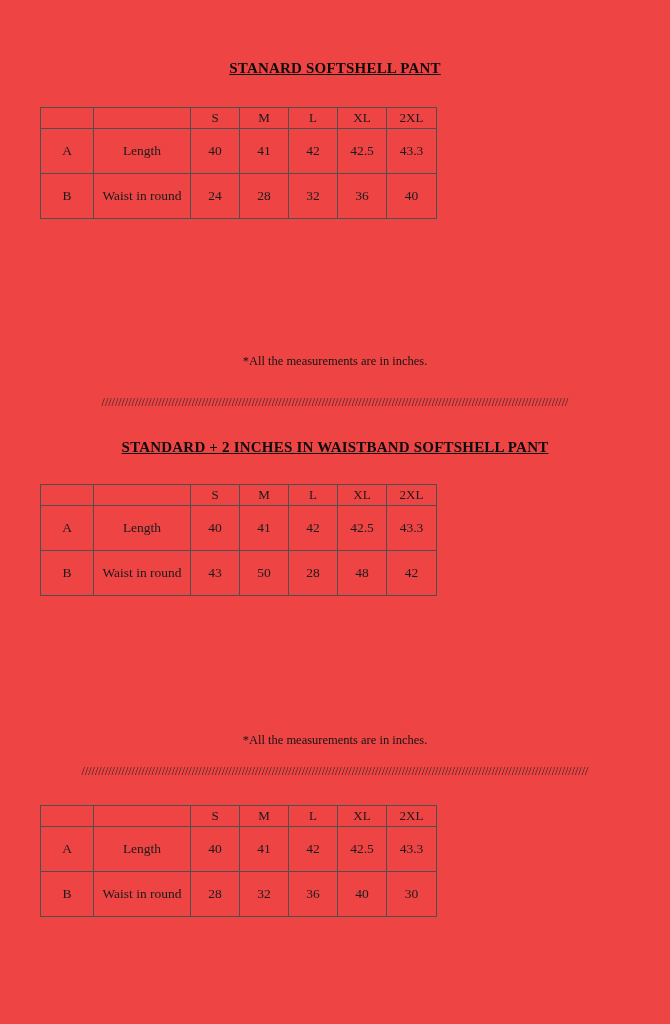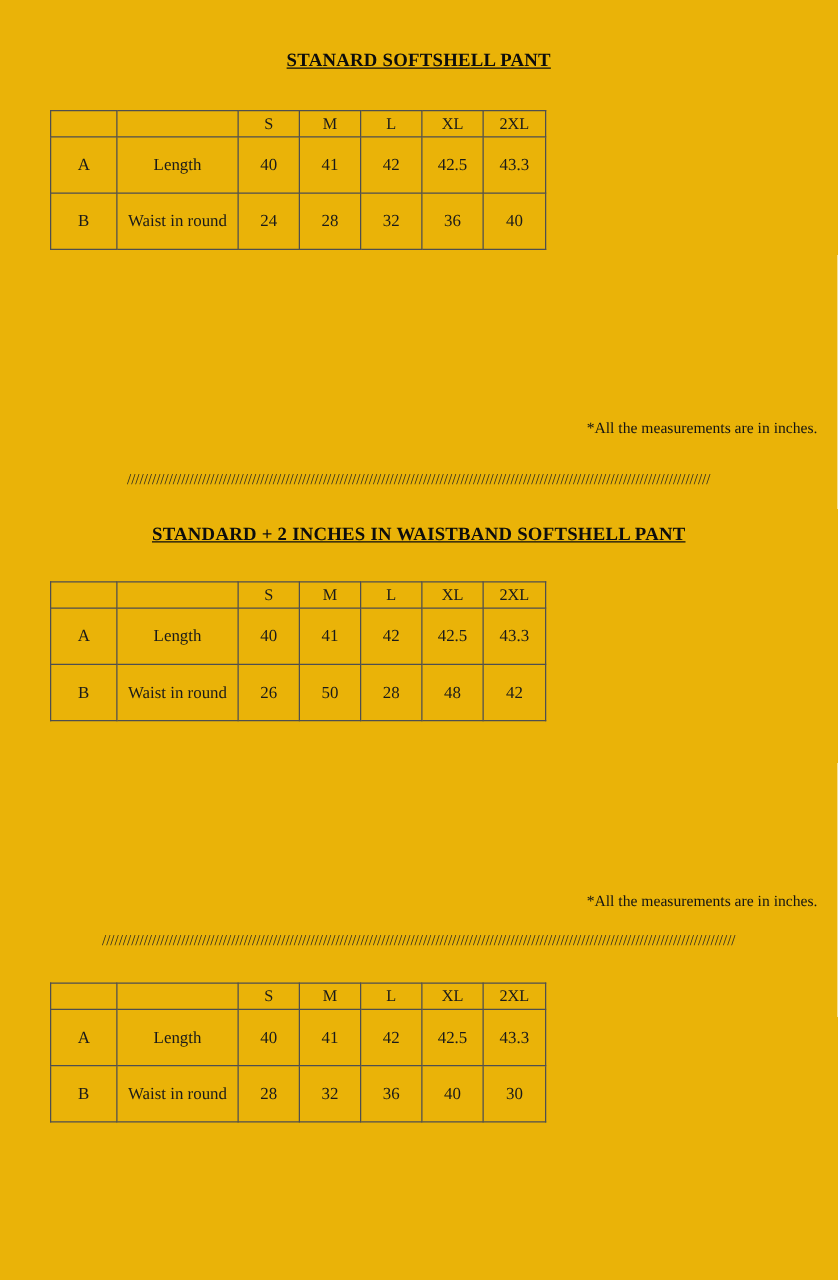--- a/index.html
+++ b/index.html
@@ -5,23 +5,23 @@
   * { box-sizing: border-box; }
   html, body { margin: 0; padding: 0; background: #ffffff; }
   body {
     width: 670px; height: 1024px;
     font-family: "Liberation Serif", serif;
     color: #111111;
   }
   .page {
     position: relative;
     width: 670px; height: 1024px;
-    padding-top: 41px;
+    padding-top: 60px;
     overflow: hidden;
-    background: #eab308;
+    background: #ef4444;
   }
   .title {
     margin: 0;
     text-align: center;
     font-size: 15px;
     line-height: 17px;
     font-weight: bold;
     text-decoration: underline;
     letter-spacing: 0.2px;
     color: #0d0d0d;
@@ -38,21 +38,21 @@
     vertical-align: middle;
     padding: 0;
     font-weight: normal;
     color: #1a1a1a;
     overflow: hidden;
   }
   .size-table thead th { height: 21px; font-size: 13px; }
   .size-table tbody td { height: 45px; font-size: 13.5px; }
   .note {
     margin: 16px;
-    text-align: right;
+    text-align: center;
     font-size: 12.5px;
     line-height: 15px;
     color: #141414;
     font-family: Liberation Serif, serif;
   }
   .divider {
     margin: 0;
     width: 670px;
     text-align: center;
     font-size: 12px;
@@ -155,21 +155,21 @@
           <td>Length</td>
           <td>40</td>
           <td>41</td>
           <td>42</td>
           <td>42.5</td>
           <td>43.3</td>
         </tr>
         <tr>
           <td>B</td>
           <td>Waist in round</td>
-          <td>26</td>
+          <td>43</td>
           <td>50</td>
           <td>28</td>
           <td>48</td>
           <td>42</td>
         </tr>
       </tbody>
     </table>
     <p class="note">*All the measurements are in inches.</p>
     <div class="divider">////////////////////////////////////////////////////////////////////////////////////////////////////////////////////////////////////////////////////////</div>
   </section>

